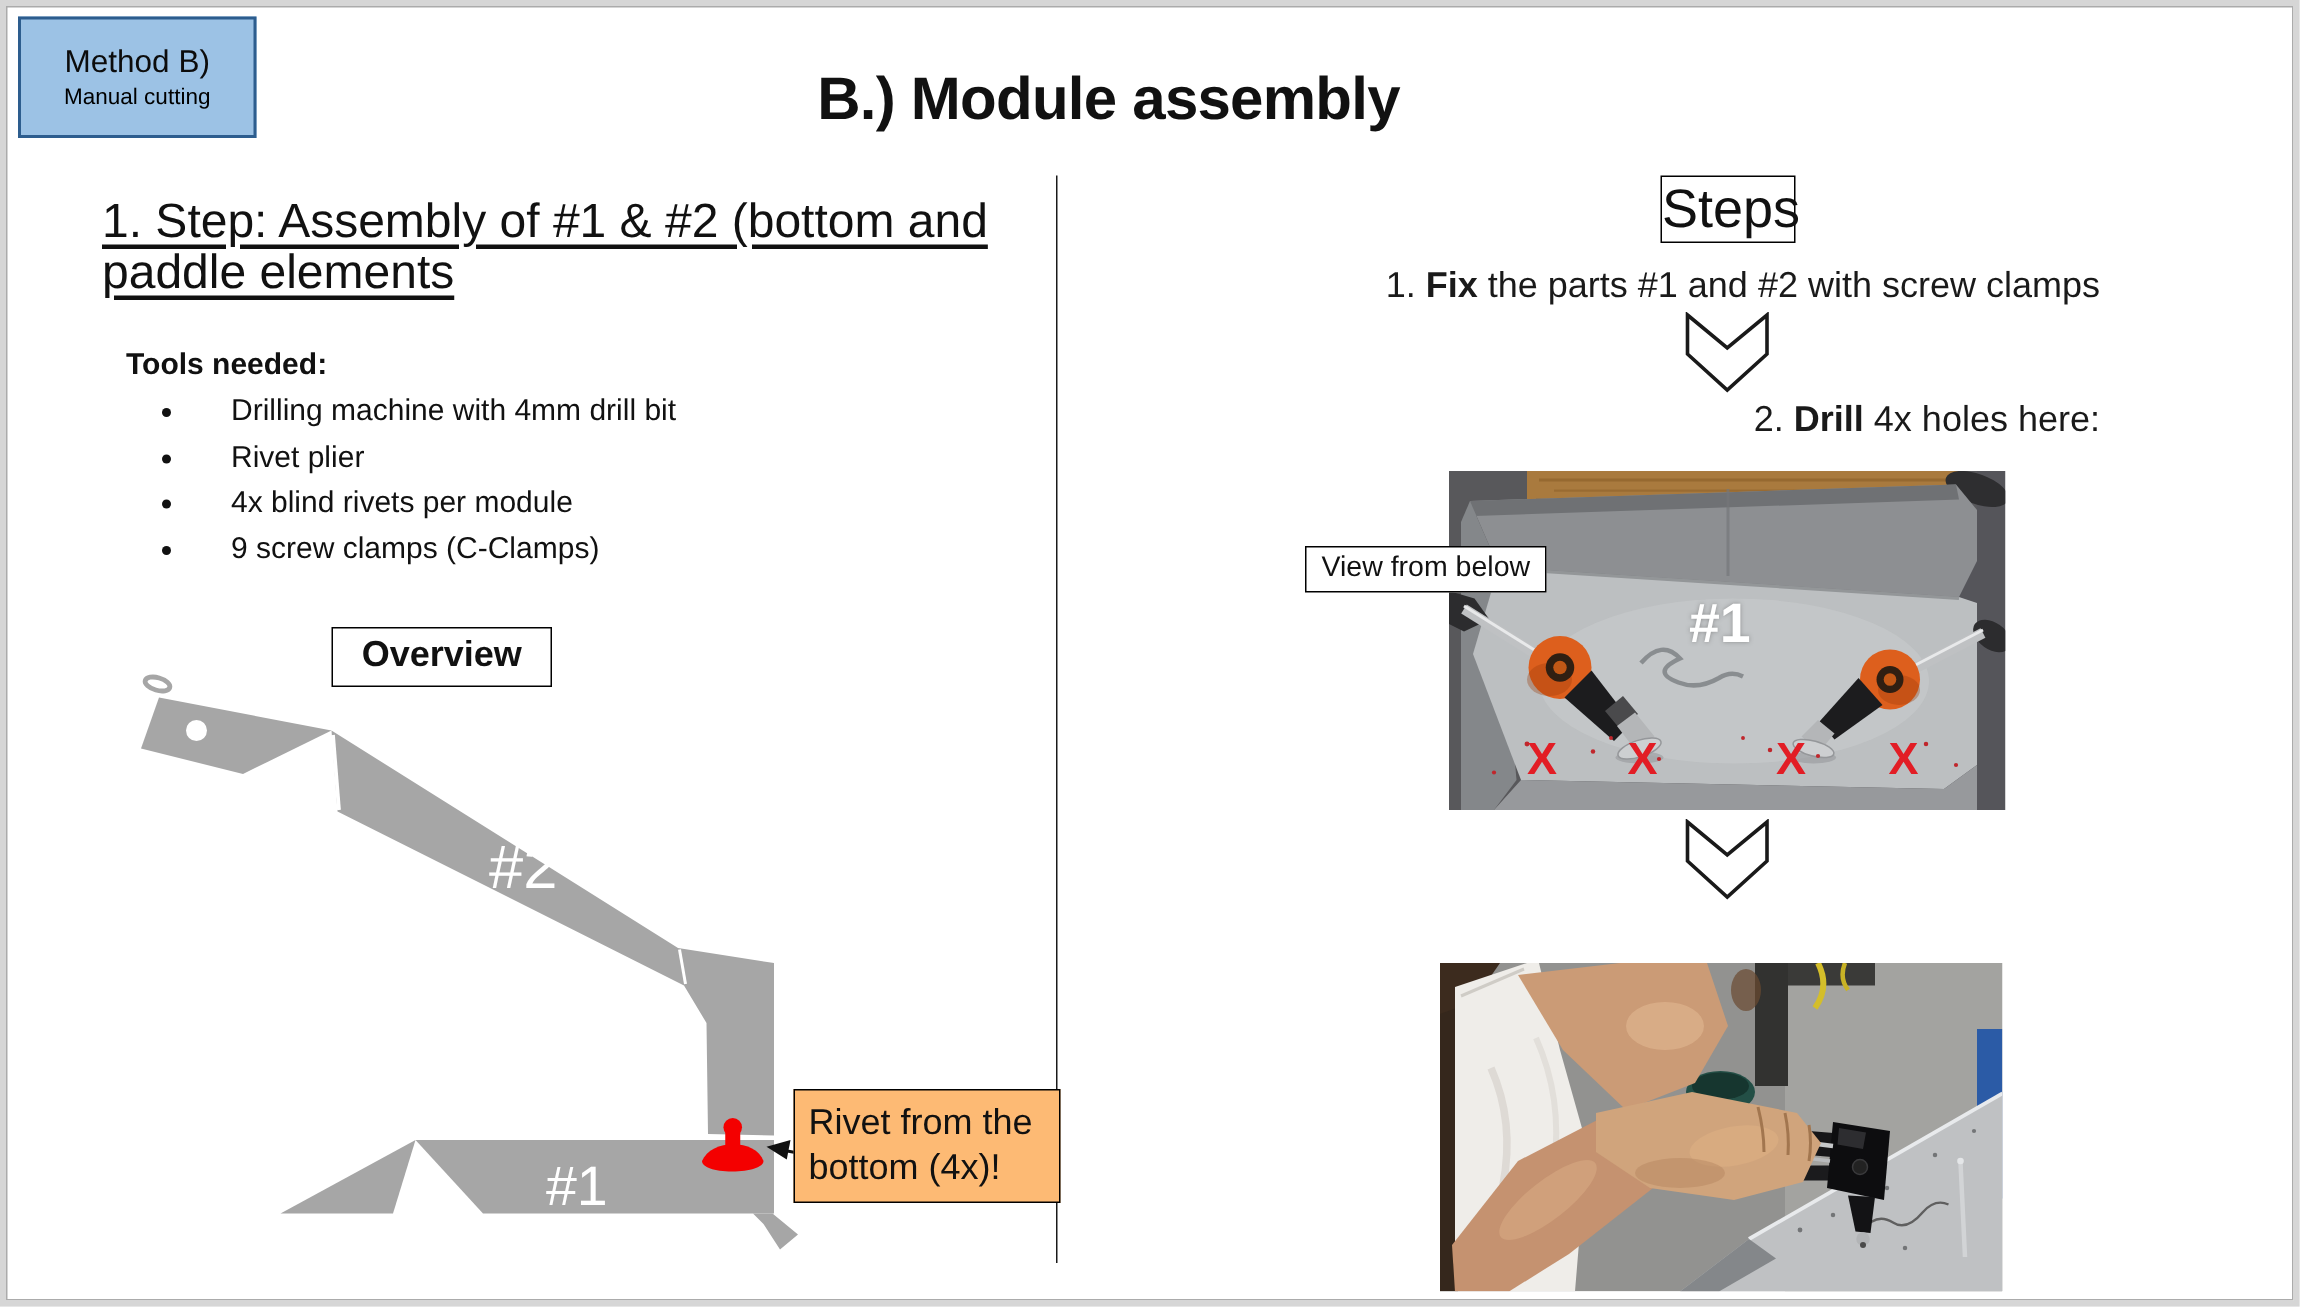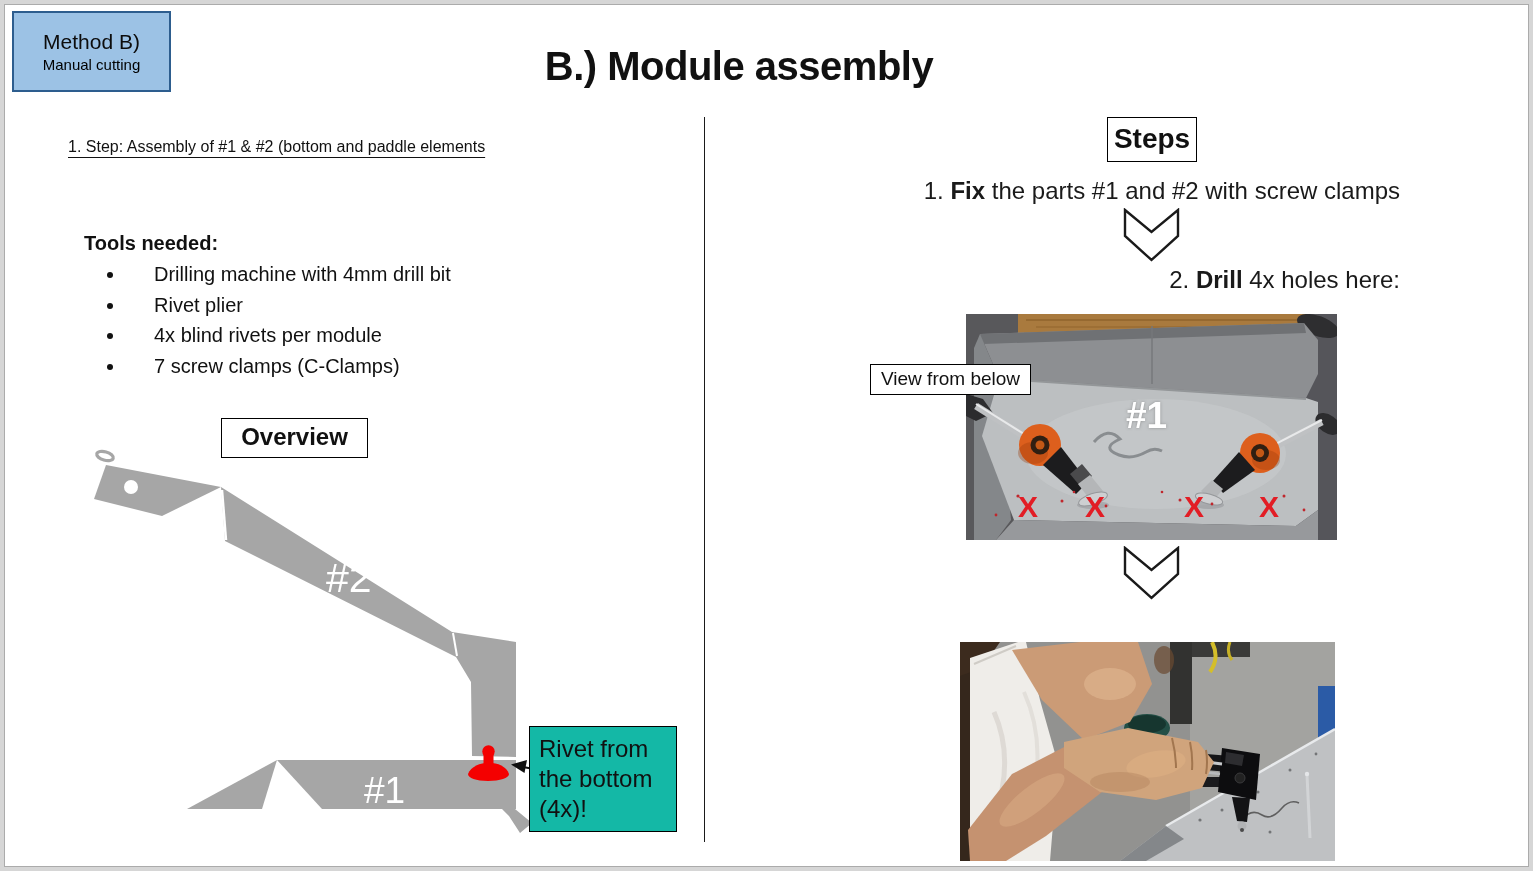--- a/index.html
+++ b/index.html
@@ -7,36 +7,36 @@
   .slide{position:absolute;inset:0;background:#fff;border:4px solid #d6d6d6;box-shadow:inset 0 0 0 1px #ababab;box-sizing:border-box;}
   .abs{position:absolute;}
 
   .method-box{left:8px;top:7px;width:159px;height:81px;background:#9cc2e5;border:2.5px solid #2d5d8e;box-sizing:border-box;
     display:flex;flex-direction:column;align-items:center;justify-content:center;z-index:6;}
   .method-line1{font-size:21px;color:#0c0c0c;}
   .method-line2{font-size:15px;color:#000000;margin-top:2px;}
 
   .page-title{left:170px;top:40px;width:1130px;text-align:center;font-size:40px;font-weight:bold;letter-spacing:-.5px;}
 
-  .heading{left:64px;top:126px;width:600px;font-size:16px;line-height:34px;text-decoration:underline;text-underline-offset:5px;}
+  .heading{left:64px;top:126px;width:600px;font-size:32px;line-height:34px;text-decoration:underline;text-underline-offset:5px;}
   .tools-label{left:80px;top:228px;font-size:20px;font-weight:bold;}
   .tools-list{left:64px;top:255px;width:520px;margin:0;padding:0 0 0 58px;font-size:20px;line-height:30.5px;}
   .tools-list li{padding-left:28px;}
 
   .box-label{border:1.7px solid #000;background:#fff;box-sizing:border-box;text-align:center;}
   .overview-box{left:217px;top:414px;width:147px;height:40px;font-size:24px;font-weight:bold;line-height:36px;z-index:4;}
-  .steps-box{left:1103px;top:113px;width:90px;height:45px;font-size:28px;font-weight:bold;line-height:41px;}
+  .steps-box{left:1103px;top:113px;width:90px;height:45px;font-size:36px;font-weight:normal;line-height:41px;}
 
   .divider{left:700px;top:113px;height:725px;width:0;border-left:1.6px solid #1a1a1a;}
 
   .diagram-label{color:#fff;z-index:3;}
   .part2-label{left:322px;top:551px;font-size:41px;}
   .part1-label{left:360px;top:766px;font-size:37px;}
 
-  .callout{left:525px;top:722px;width:148px;border:1.7px solid #000;background:#14b8a6;box-sizing:border-box;
+  .callout{left:525px;top:722px;width:178px;border:1.7px solid #000;background:#fdba74;box-sizing:border-box;
     padding:7px 9px;font-size:24px;line-height:30px;z-index:4;}
 
   .step-line{left:900px;width:496px;text-align:right;font-size:24px;white-space:nowrap;color:#1a1a1a;}
   .step1{top:173px;} .step2{top:262px;} .step3{top:600px;}
 
   .chevron{width:57px;height:54px;z-index:2;}
   .chev1{left:1119px;top:204px;} .chev2{left:1119px;top:542px;}
 
   .photo{overflow:hidden;z-index:1;}
   .photo2{left:962px;top:310px;width:371px;height:226px;}
@@ -59,21 +59,21 @@
   </div>
 
   <div class="abs page-title">B.) Module assembly</div>
 
   <div class="abs heading">1. Step: Assembly of #1 &amp; #2 (bottom and paddle elements</div>
   <div class="abs tools-label">Tools needed:</div>
   <ul class="abs tools-list">
     <li>Drilling machine with 4mm drill bit</li>
     <li>Rivet plier</li>
     <li>4x blind rivets per module</li>
-    <li>7 screw clamps (C-Clamps)</li>
+    <li>9 screw clamps (C-Clamps)</li>
   </ul>
 
   <div class="abs box-label overview-box">Overview</div>
 
   <svg class="abs" style="left:60px;top:400px;" width="650" height="460" viewBox="60 400 650 460">
     <g fill="#a6a6a6" stroke="none">
       <polygon points="102,461 217,483 158,512 90,495"></polygon>
       <polygon points="217,483 448,628 512,638 512,753 468,752 467,678 452,653 221,537"></polygon>
       <polygon points="273,756 512,756 512,805 318,805"></polygon>
       <polygon points="273,756 183,805 258,805"></polygon>

